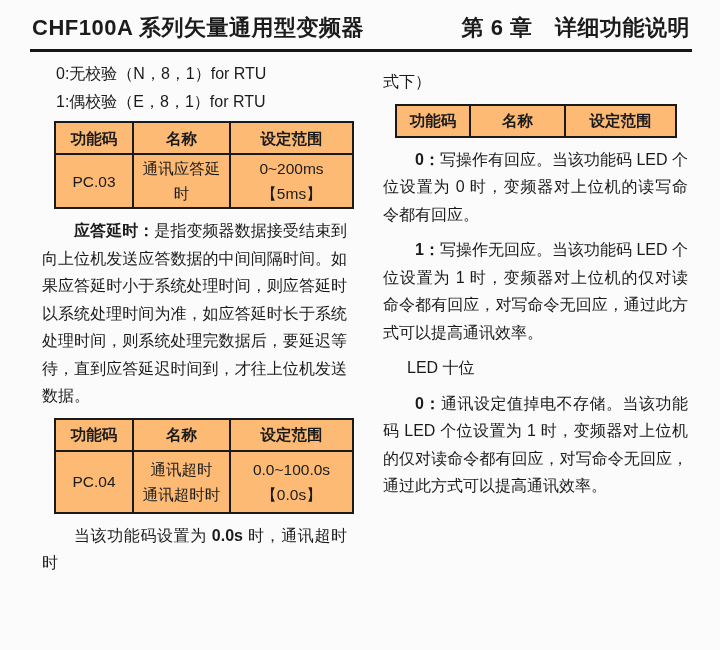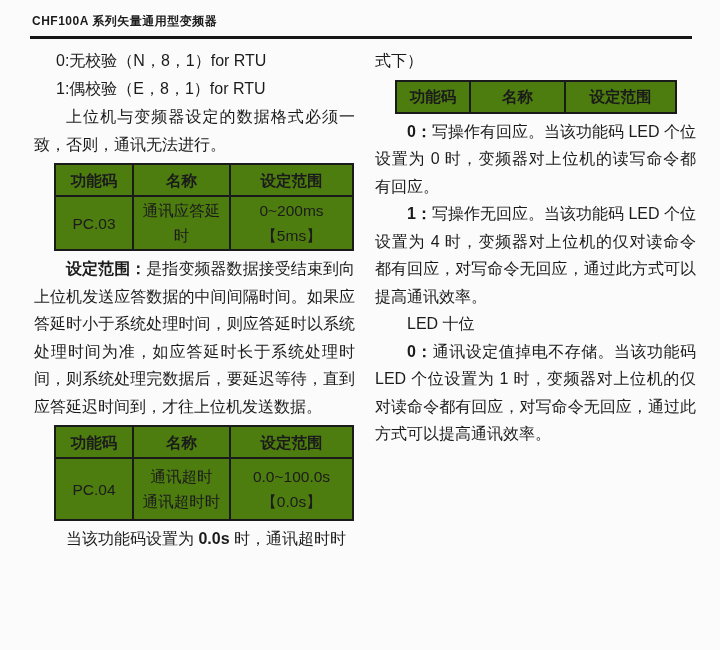--- a/index.html
+++ b/index.html
@@ -15,55 +15,55 @@
     color: #1b1b1b;
   }
   .page-header {
     display: flex;
     justify-content: space-between;
     align-items: flex-end;
     margin: 0 28px 0 30px;
     padding: 13px 2px 6px 2px;
     border-bottom: 3px solid #161616;
     font-weight: bold;
-    font-size: 12px;
+    font-size: 22px;
     letter-spacing: 0.5px;
   }
   .columns {
     display: flex;
     gap: 20px;
     margin: 8px 24px 0 34px;
   }
   .col {
     width: 322px;
     font-size: 16px;
     line-height: 27.5px;
   }
   .options .opt-line {
     padding-left: 22px;
     line-height: 28px;
     white-space: nowrap;
   }
   p.para {
-    margin: 0;
+    margin: 8px;
     text-indent: 2em;
     text-align: justify;
   }
   p.para.no-indent {
     text-indent: 0;
   }
   .lead {
     font-weight: bold;
   }
   .bold {
     font-weight: bold;
   }
   table.param-table {
     border-collapse: collapse;
-    background: #4d7c0f;
+    background: #fdba74;
     table-layout: fixed;
     margin: 5px 0 4px 20px;
   }
   table.param-table th,
   table.param-table td {
     border: 2px solid #1a1a1a;
     text-align: center;
     vertical-align: middle;
     padding: 1px 2px;
     font-size: 15.5px;
@@ -87,32 +87,32 @@
   .led-label {
     padding-left: 2em;
     line-height: 27.5px;
   }
 </style>
 </head>
 <body>
 
 <header class="page-header">
   <span>CHF100A 系列矢量通用型变频器</span>
+  <span>第 6 章　详细功能说明</span>
 </header>
 
 <div class="columns">
 
   <div class="col">
 
     <div class="options">
       <div class="opt-line">0:无校验（N，8，1）for RTU</div>
       <div class="opt-line">1:偶校验（E，8，1）for RTU</div>
     </div>
 
-    <p class="para">上位机与变频器设定的数据格式必须一致，否则，通讯无法进行。</p>
 
     <table class="param-table t-left">
       <colgroup>
           <col class="c1">
           <col class="c2">
           <col class="c3">
         </colgroup>
       <tbody>
           <tr>
         <th>功能码</th>
@@ -120,21 +120,21 @@
         <th>设定范围</th>
       </tr>
       <tr>
         <td class="cell-1line">PC.03</td>
         <td class="cell-1line">通讯应答延时</td>
         <td class="cell-1line">0~200ms【5ms】</td>
       </tr>
     </tbody>
       </table>
 
-    <p class="para"><span class="lead">设定范围：</span><span>是指变频器数据接受结束到向上位机发送应答数据的中间间隔时间。如果应答延时小于系统处理时间，则应答延时以系统处理时间为准，如应答延时长于系统处理时间，则系统处理完数据后，要延迟等待，直到应答延迟时间到，才往上位机发送数据。</span></p>
+    <p class="para"><span class="lead">应答延时：</span><span>是指变频器数据接受结束到向上位机发送应答数据的中间间隔时间。如果应答延时小于系统处理时间，则应答延时以系统处理时间为准，如应答延时长于系统处理时间，则系统处理完数据后，要延迟等待，直到应答延迟时间到，才往上位机发送数据。</span></p>
 
     <table class="param-table t-left">
       <colgroup>
           <col class="c1">
           <col class="c2">
           <col class="c3">
         </colgroup>
       <tbody>
           <tr>
         <th>功能码</th>
@@ -175,20 +175,20 @@
         <th>功能码</th>
         <th>名称</th>
         <th>设定范围</th>
       </tr>
     </tbody>
       </table>
 
 
     <p class="para"><span class="lead">0：</span><span>写操作有回应。当该功能码 LED 个位设置为 0 时，变频器对上位机的读写命令都有回应。</span></p>
 
-    <p class="para"><span class="lead">1：</span><span>写操作无回应。当该功能码 LED 个位设置为 4 时，变频器对上位机的仅对读命令都有回应，对写命令无回应，通过此方式可以提高通讯效率。</span></p>
+    <p class="para"><span class="lead">1：</span><span>写操作无回应。当该功能码 LED 个位设置为 1 时，变频器对上位机的仅对读命令都有回应，对写命令无回应，通过此方式可以提高通讯效率。</span></p>
 
     <div class="led-label">LED 十位</div>
 
     <p class="para"><span class="lead">0：</span><span>通讯设定值掉电不存储。当该功能码 LED 个位设置为 1 时，变频器对上位机的仅对读命令都有回应，对写命令无回应，通过此方式可以提高通讯效率。</span></p>
 
   </div>
 </div>
 
 </body></html>

